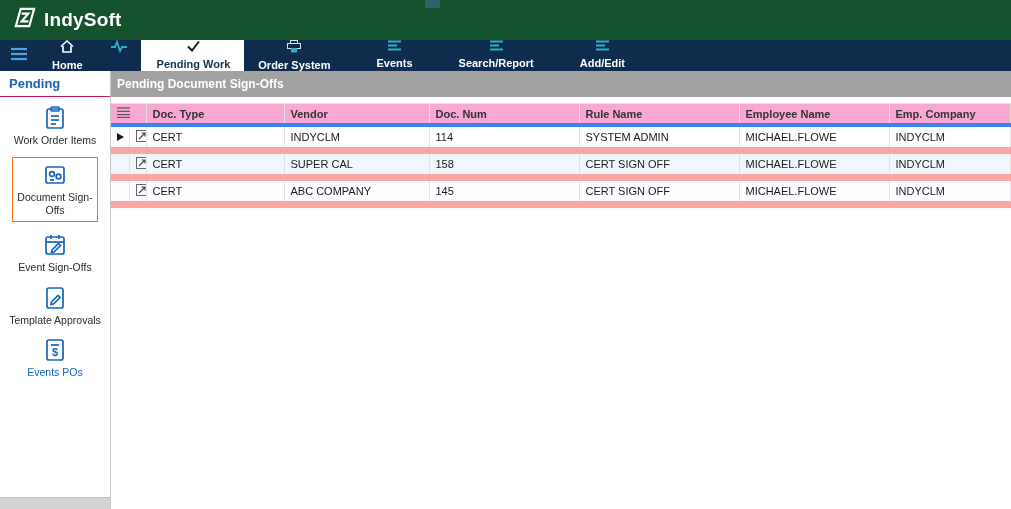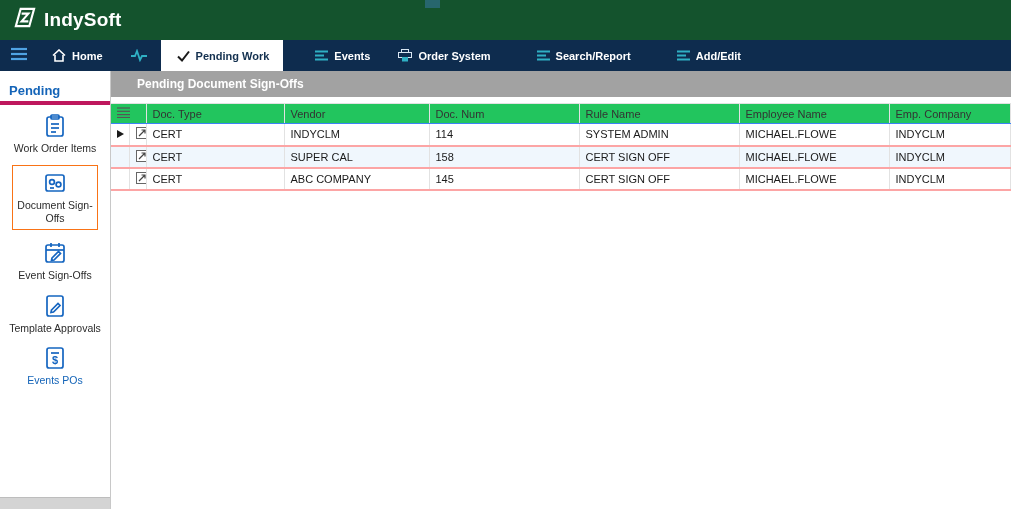--- a/index.html
+++ b/index.html
@@ -10,55 +10,55 @@
   .topbar { height:40px; background:#14532d; display:flex; align-items:center;
     padding-left:12px; position:relative; }
   .brand { display:flex; align-items:center; gap:7px; color:#fff;
     font-size:19px; font-weight:bold; letter-spacing:.2px; }
   .notch { position:absolute; left:425px; top:0; width:15px; height:8px; background:#27666D; }
 
   
   .nav { height:31px; background:#0E2C4E; display:flex; align-items:stretch; }
   .nav-burger { width:38px; display:flex; align-items:center; justify-content:center; cursor:pointer; }
   .nav-item { display:flex; align-items:center; gap:6px; padding:0 14px; color:#fff;
-    font-size:11px; font-weight:bold; cursor:pointer; white-space:nowrap; }
+    font-size:11px; font-weight:bold; cursor:pointer; white-space:nowrap;flex-direction:column; }
   .nav-item.active { background:#fff; color:#13304F;padding-left:16px; }
   .nav-item.spaced { margin-left:18px; }
   .nav-ic { display:flex; align-items:center; }
 
   
   .main { display:flex; height:438px; }
 
   
   .sidebar { width:111px; background:#fff; border-right:1px solid #C8C8C8;
     display:flex; flex-direction:column; }
   .side-title { height:26px; display:flex; align-items:center; padding-left:9px;
-    color:#1464B8; font-size:13px; font-weight:bold; border-bottom:4px solid #be185d;margin-top:8px; }
+    color:#1464B8; font-size:13px; font-weight:bold; border-bottom:1px solid #be185d; }
   .side-items { flex:1; display:flex; flex-direction:column; align-items:center;
     padding-top:8px; gap:10px; overflow:hidden; }
   .side-item { width:92px; display:flex; flex-direction:column; align-items:center;
     gap:3px; cursor:pointer; }
   .side-item.selected { border:1px solid #f97316; padding:4px 1px; width:86px; }
   .side-label { font-size:10.5px; line-height:1.25; text-align:center; color:#2B2B2B; }
   .side-label.link { color:#1464B8; }
   .side-ic svg { display:block; }
 
   .side-footer { height:12px; background:#D4D4D4; border-top:1px solid #BDBDBD; }
 
   
   .content { flex:1; display:flex; flex-direction:column; background:#fff; }
   .content-titlebar { height:26px; background:#A2A2A2; color:#fff; font-size:12px;
-    font-weight:bold; display:flex; align-items:center; padding-left:26px; }
+    font-weight:bold; display:flex; align-items:center; padding-left:6px; }
 
   table.grid { border-collapse:collapse; width:100%; margin-top:6px; table-layout:fixed; }
   table.grid th, table.grid td { border-right:1px solid #E2E2E2; font-size:11px;
     padding:3px 6px; text-align:left; overflow:hidden; white-space:nowrap; }
-  table.grid thead th { font-weight:normal; color:#333; border-top:1px solid #E2E2E2;
-    border-bottom:1px solid #3b82f6; height:20px; background:#22c55e; cursor:pointer; }
-  table.grid tbody td { color:#1A1A1A; border-bottom:2px solid #fca5a5; height:22px; }
+  table.grid thead th { font-weight:bold; color:#333; border-top:1px solid #E2E2E2;
+    border-bottom:4px solid #3b82f6; height:20px; background:#f9a8d4; cursor:pointer; }
+  table.grid tbody td { color:#1A1A1A; border-bottom:7px solid #fca5a5; height:22px; }
   table.grid tbody tr:nth-child(even) td { background:#F0F7FD; }
   td.c-ic, th.c-ic { padding:2px 2px; text-align:center; }
   .tri { display:inline-block; width:0; height:0; border-left:7px solid #1A1A1A;
     border-top:4.5px solid transparent; border-bottom:4.5px solid transparent; }
 </style>
 </head>
 <body>
 
 <div class="topbar">
   <div class="brand">
@@ -106,42 +106,42 @@
 
   <div class="nav-item active">
     <span class="nav-ic">
       <svg width="13" height="12" viewBox="0 0 13 12">
         <polyline points="1,6.5 5,10.5 12,1.5" fill="none" stroke="#1A1A1A" stroke-width="2"></polyline>
       </svg>
     </span>
     <span>Pending Work</span>
   </div>
 
+  <div class="nav-item">
+    <span class="nav-ic">
+      <svg width="14" height="13" viewBox="0 0 14 13">
+        <rect x="3.5" y="0.5" width="7" height="3" fill="none" stroke="#D8E6F2"></rect>
+        <rect x="0.5" y="3.5" width="13" height="5" fill="none" stroke="#D8E6F2"></rect>
+        <rect x="4" y="8" width="6" height="4.5" fill="#2FB0C4"></rect>
+      </svg>
+    </span>
+    <span>Order System</span>
+  </div>
+
   <div class="nav-item spaced">
     <span class="nav-ic">
       <svg width="13" height="11" viewBox="0 0 13 11">
         <g stroke="#2FB0C4" stroke-width="2">
             <line x1="0" y1="1.5" x2="13" y2="1.5"></line>
             <line x1="0" y1="5.5" x2="9" y2="5.5"></line>
             <line x1="0" y1="9.5" x2="13" y2="9.5"></line>
           </g>
       </svg>
     </span>
     <span>Events</span>
-  </div>
-
-  <div class="nav-item">
-    <span class="nav-ic">
-      <svg width="14" height="13" viewBox="0 0 14 13">
-        <rect x="3.5" y="0.5" width="7" height="3" fill="none" stroke="#D8E6F2"></rect>
-        <rect x="0.5" y="3.5" width="13" height="5" fill="none" stroke="#D8E6F2"></rect>
-        <rect x="4" y="8" width="6" height="4.5" fill="#2FB0C4"></rect>
-      </svg>
-    </span>
-    <span>Order System</span>
   </div>
 
   <div class="nav-item spaced">
     <span class="nav-ic">
       <svg width="13" height="11" viewBox="0 0 13 11">
         <g stroke="#2FB0C4" stroke-width="2">
             <line x1="0" y1="1.5" x2="13" y2="1.5"></line>
             <line x1="0" y1="5.5" x2="9" y2="5.5"></line>
             <line x1="0" y1="9.5" x2="13" y2="9.5"></line>
           </g>

